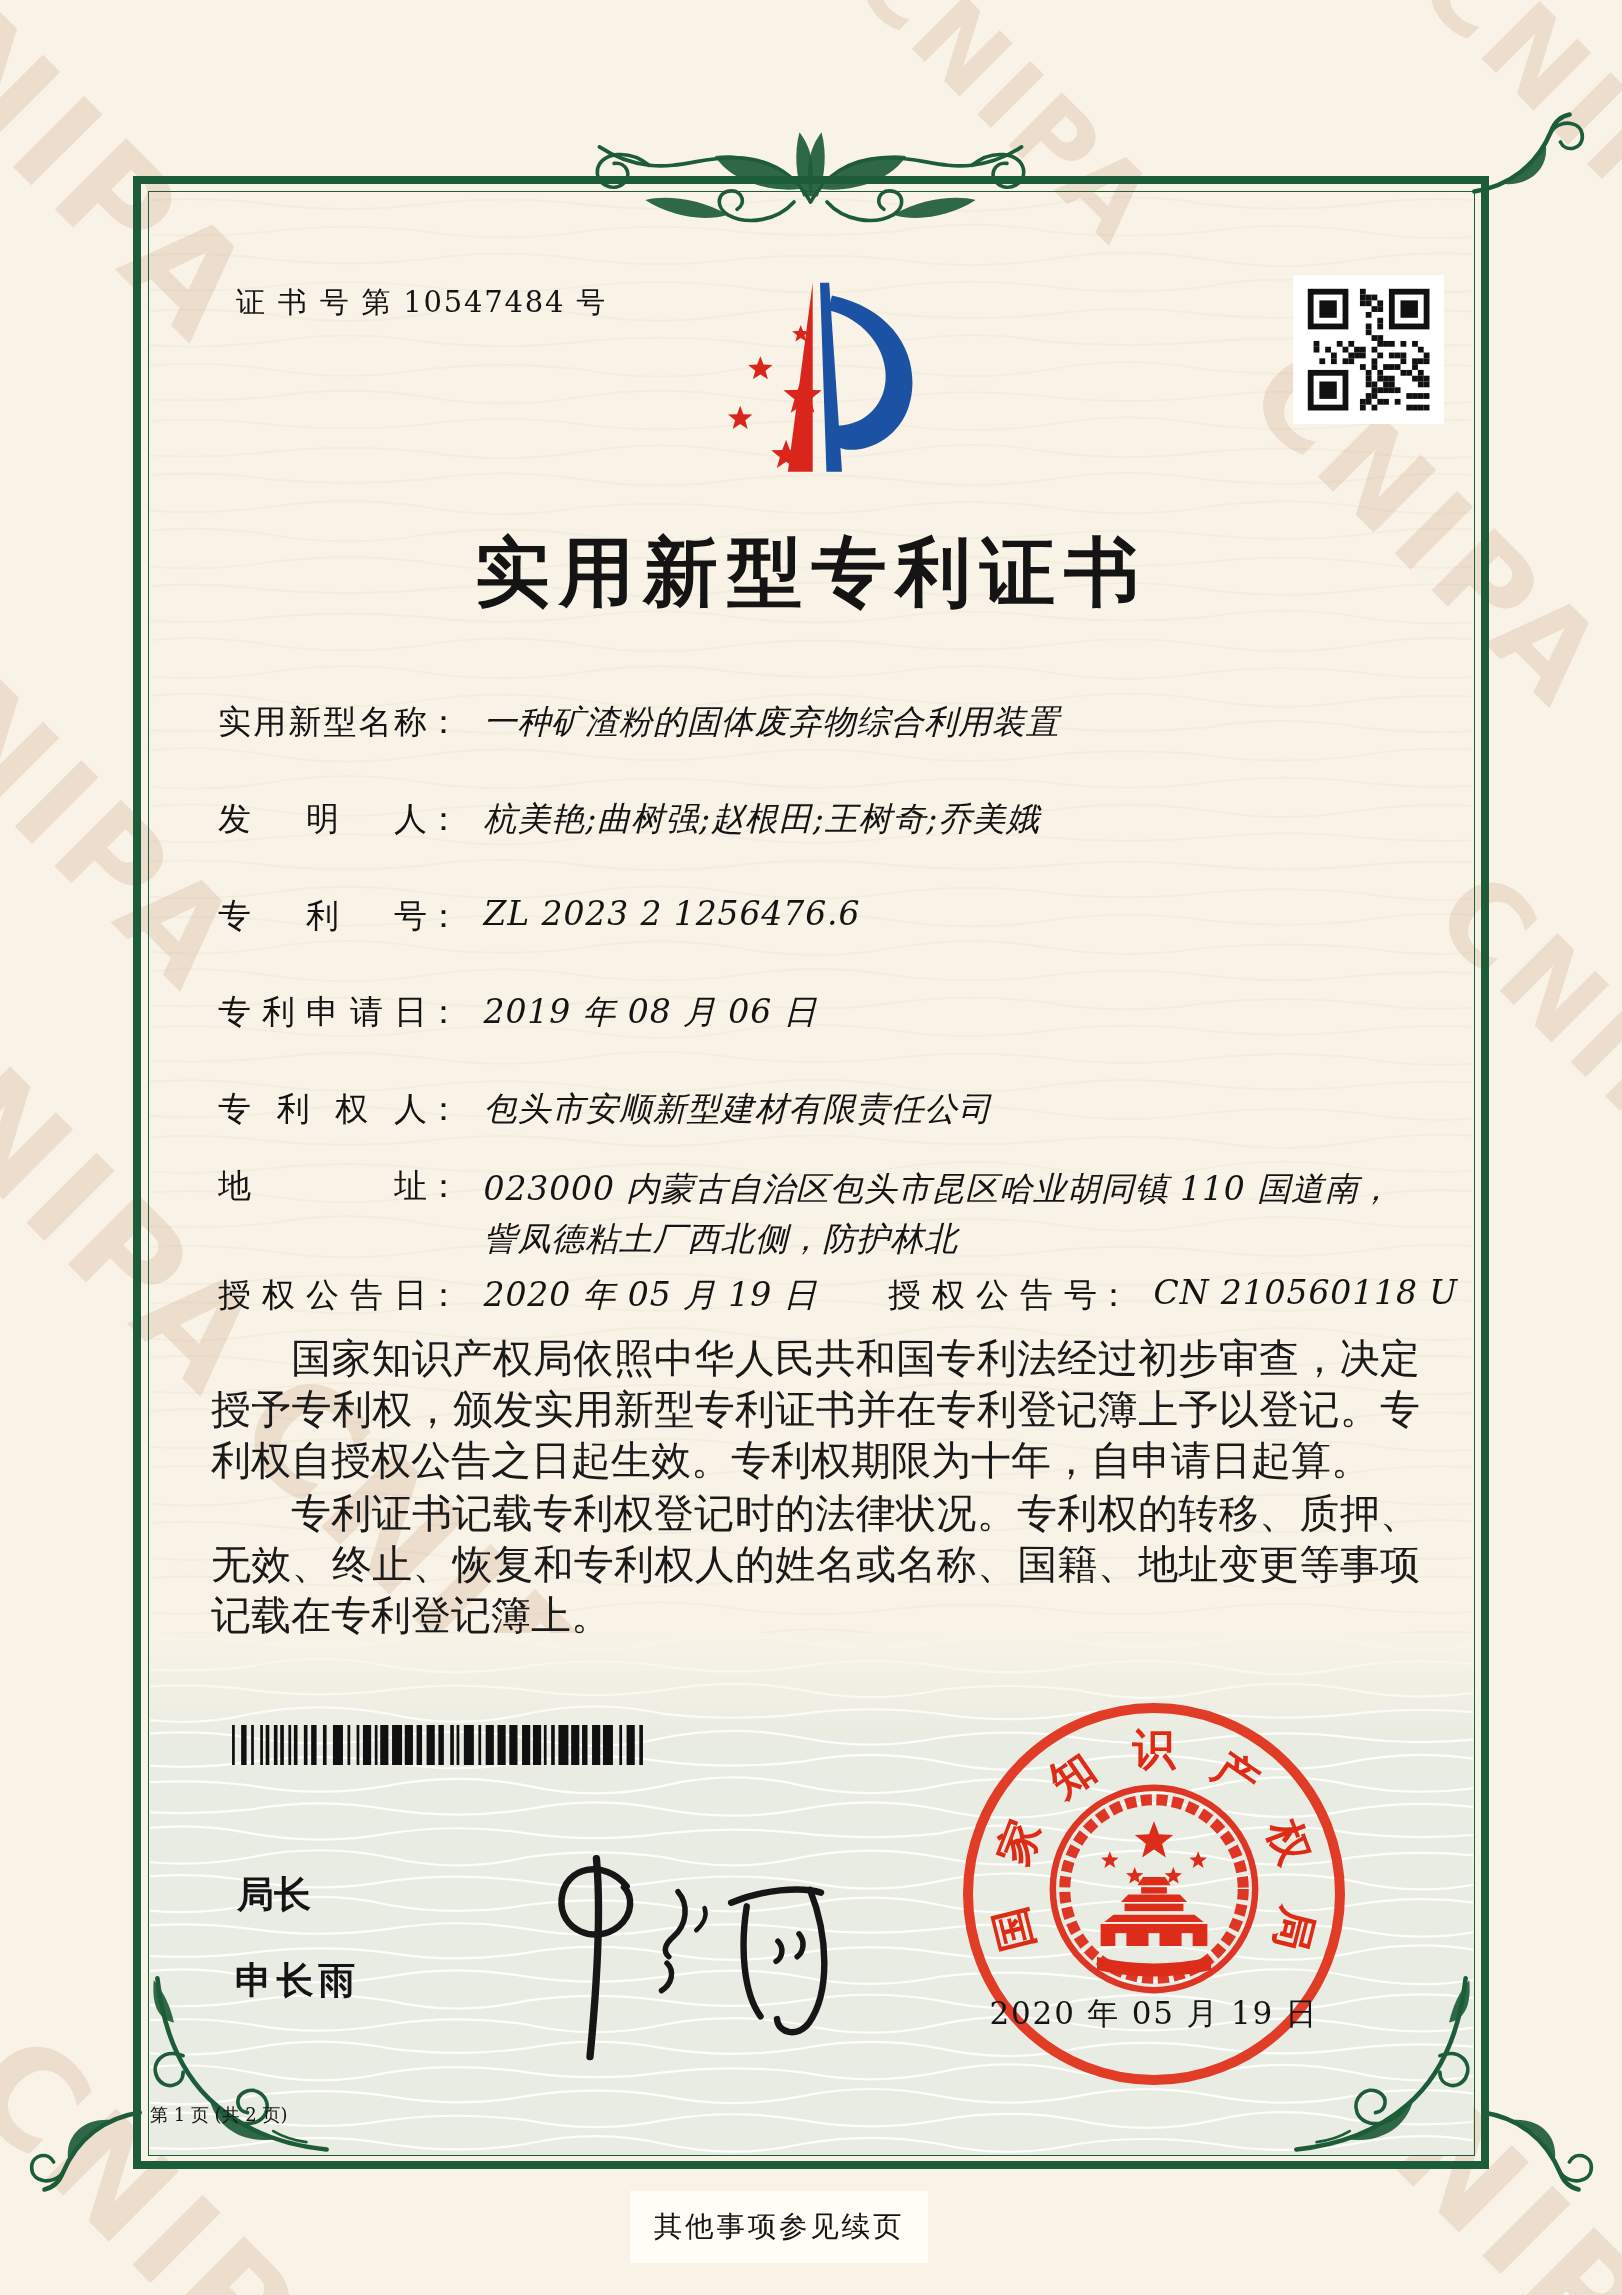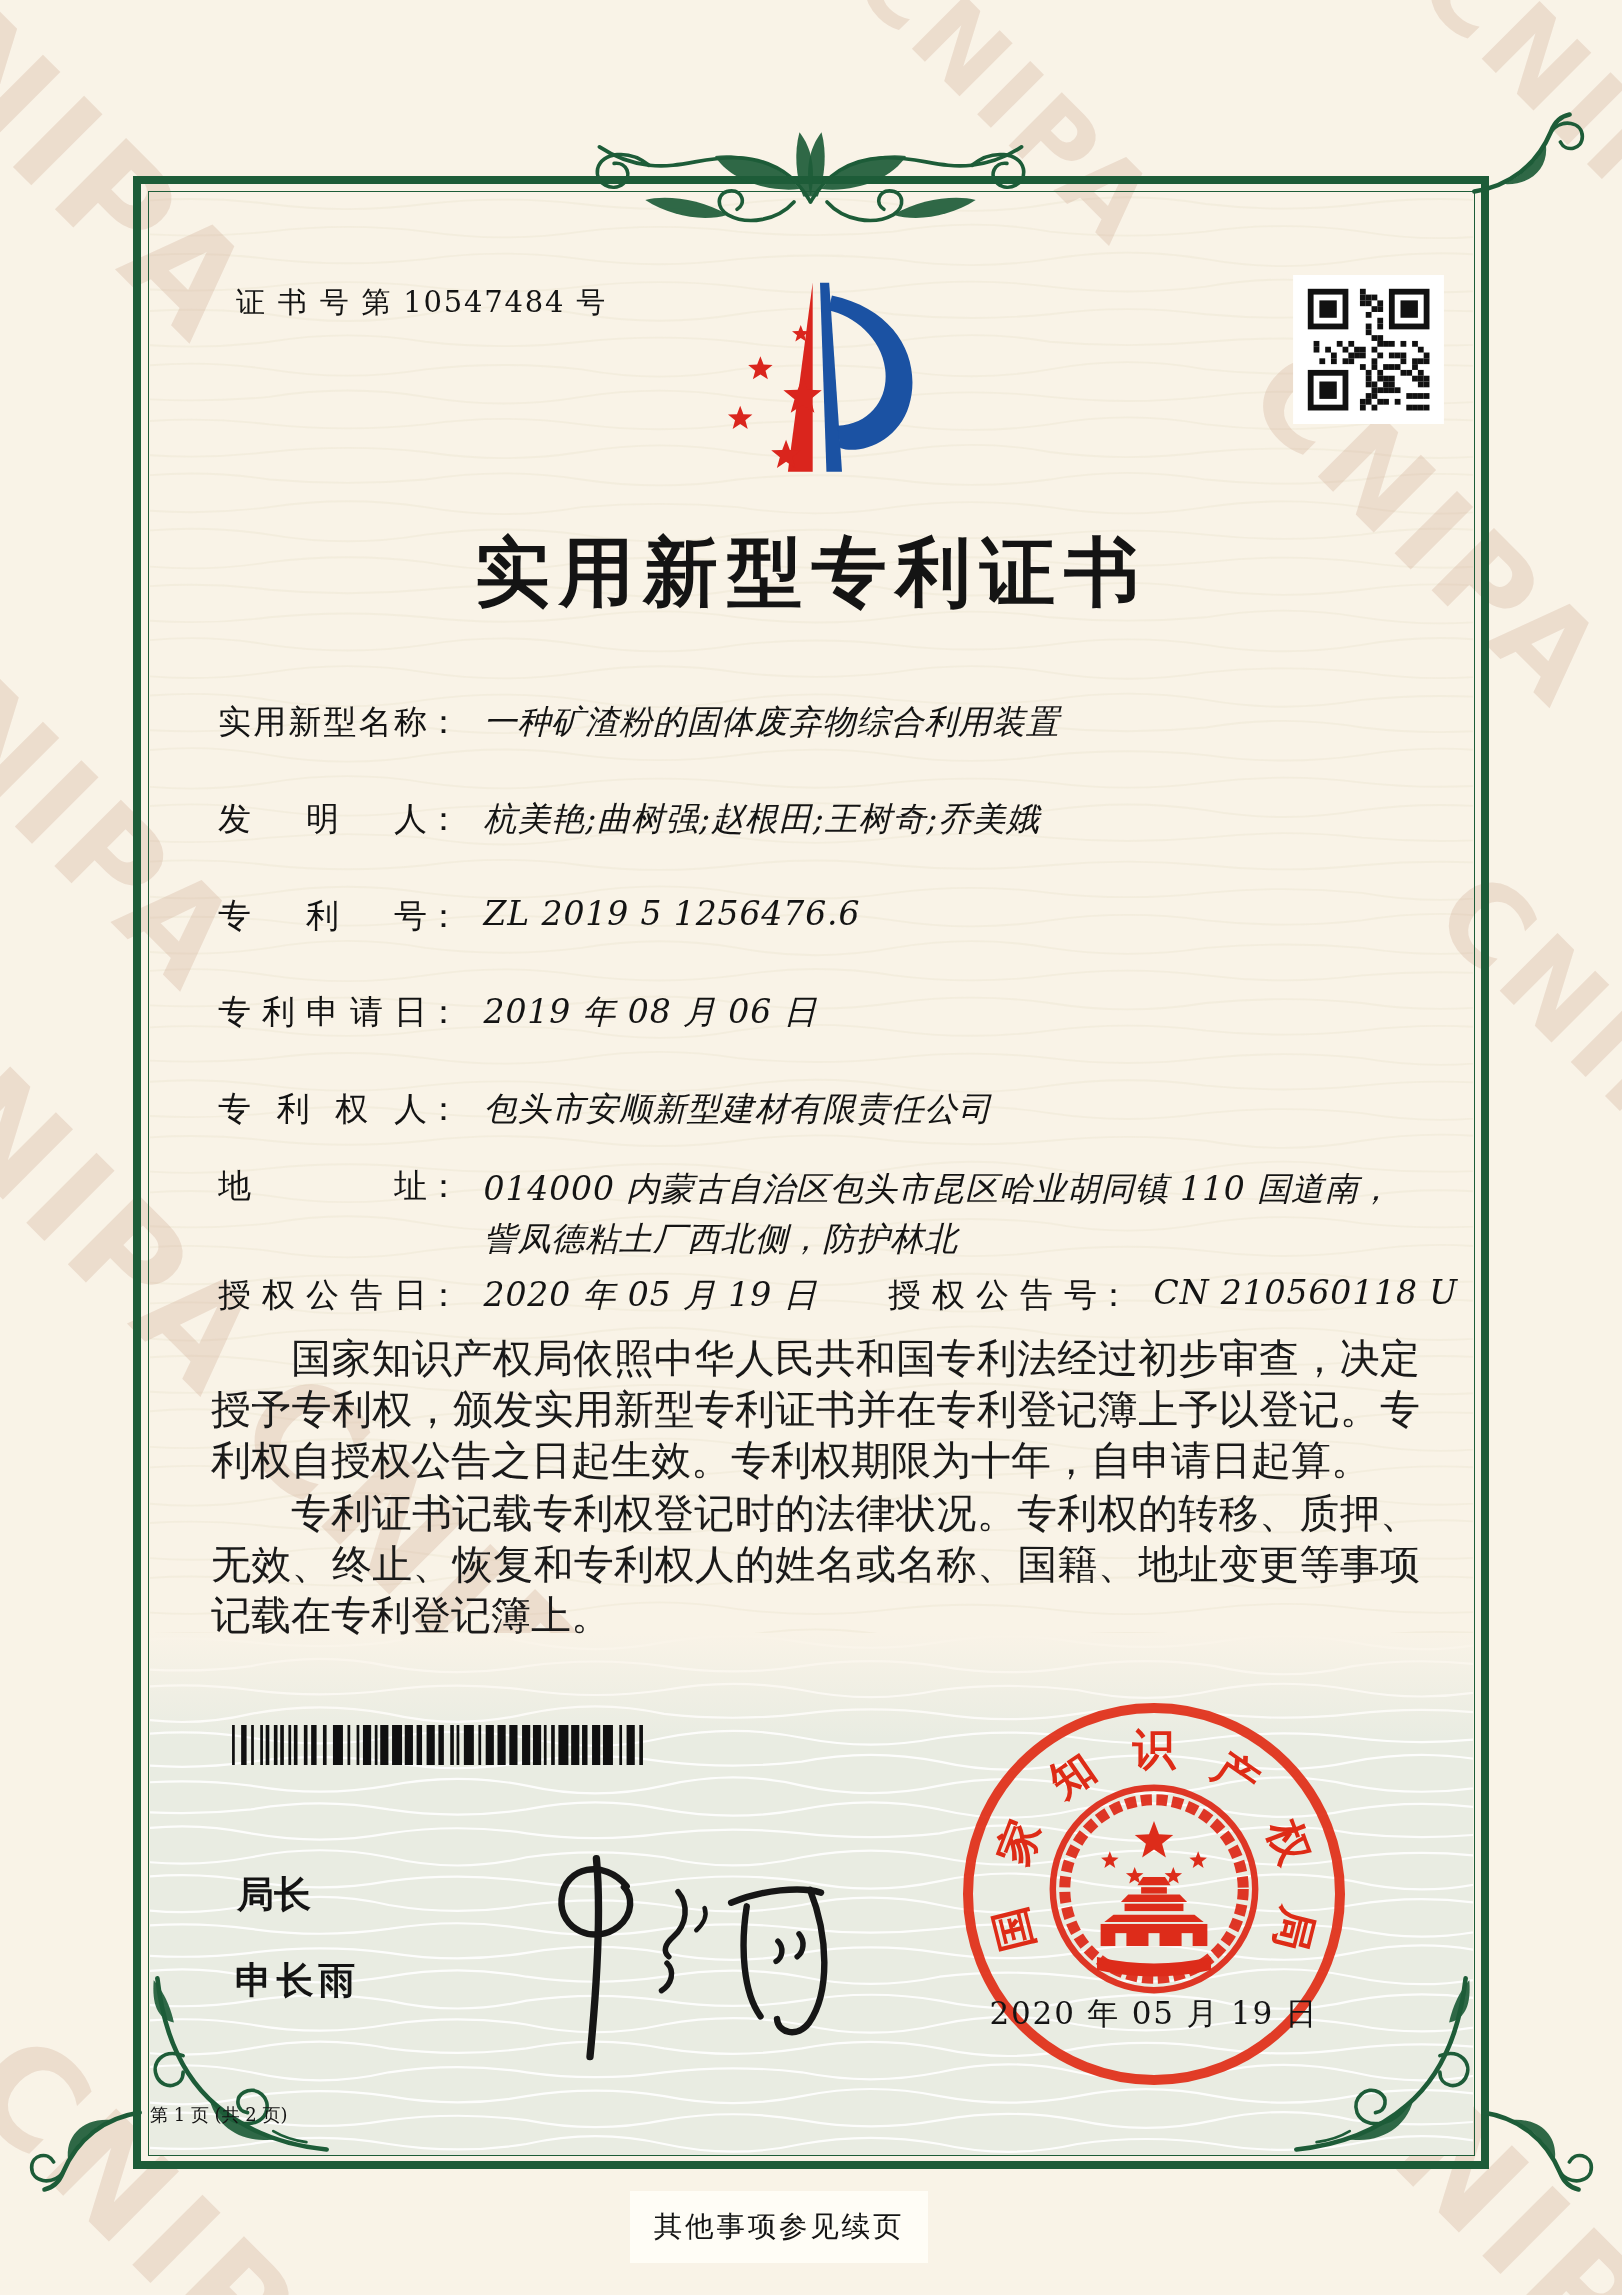--- a/index.html
+++ b/index.html
@@ -360,34 +360,34 @@
   <div class="frow" style="top:700px">
     <span class="flabel">实用新型名称</span><span class="fcolon">：</span>
     <span class="fvalue">一种矿渣粉的固体废弃物综合利用装置</span>
   </div>
   <div class="frow" style="top:797px">
     <span class="flabel">发明人</span><span class="fcolon">：</span>
     <span class="fvalue">杭美艳;曲树强;赵根田;王树奇;乔美娥</span>
   </div>
   <div class="frow" style="top:894px">
     <span class="flabel">专利号</span><span class="fcolon">：</span>
-    <span class="fvalue">ZL 2019 5 1256476.6</span>
+    <span class="fvalue">ZL 2023 2 1256476.6</span>
   </div>
   <div class="frow" style="top:990px">
     <span class="flabel">专利申请日</span><span class="fcolon">：</span>
     <span class="fvalue">2019 年 08 月 06 日</span>
   </div>
   <div class="frow" style="top:1087px">
     <span class="flabel">专利权人</span><span class="fcolon">：</span>
     <span class="fvalue">包头市安顺新型建材有限责任公司</span>
   </div>
   <div class="frow" style="top:1164px">
     <span class="flabel">地址</span><span class="fcolon">：</span>
     <span class="fvalue">
-      <div class="vline">014000 内蒙古自治区包头市昆区哈业胡同镇 110 国道南，</div>
+      <div class="vline">023000 内蒙古自治区包头市昆区哈业胡同镇 110 国道南，</div>
       <div class="vline">訾凤德粘土厂西北侧，防护林北</div>
     </span>
   </div>
   <div class="frow" style="top:1273px">
     <span>
       <span class="flabel">授权公告日</span><span class="fcolon">：</span>
       <span class="fvalue">2020 年 05 月 19 日</span>
     </span>
     <span class="pair2">
       <span class="flabel">授权公告号</span><span class="fcolon">：</span>

